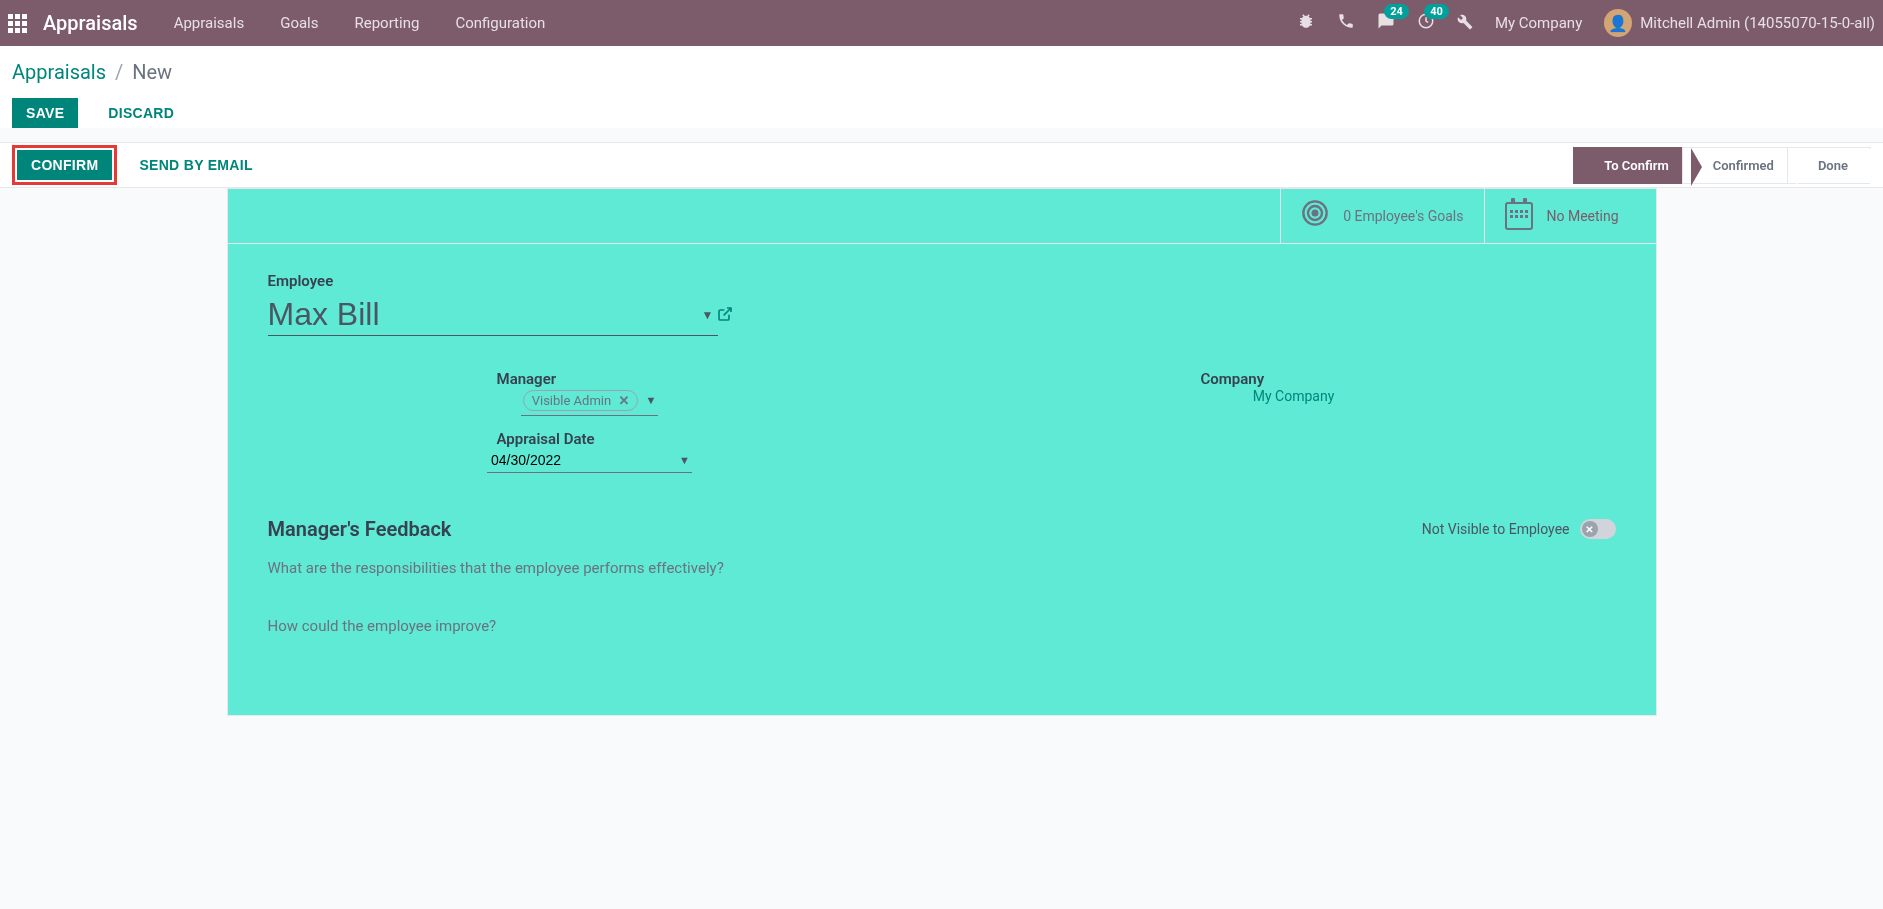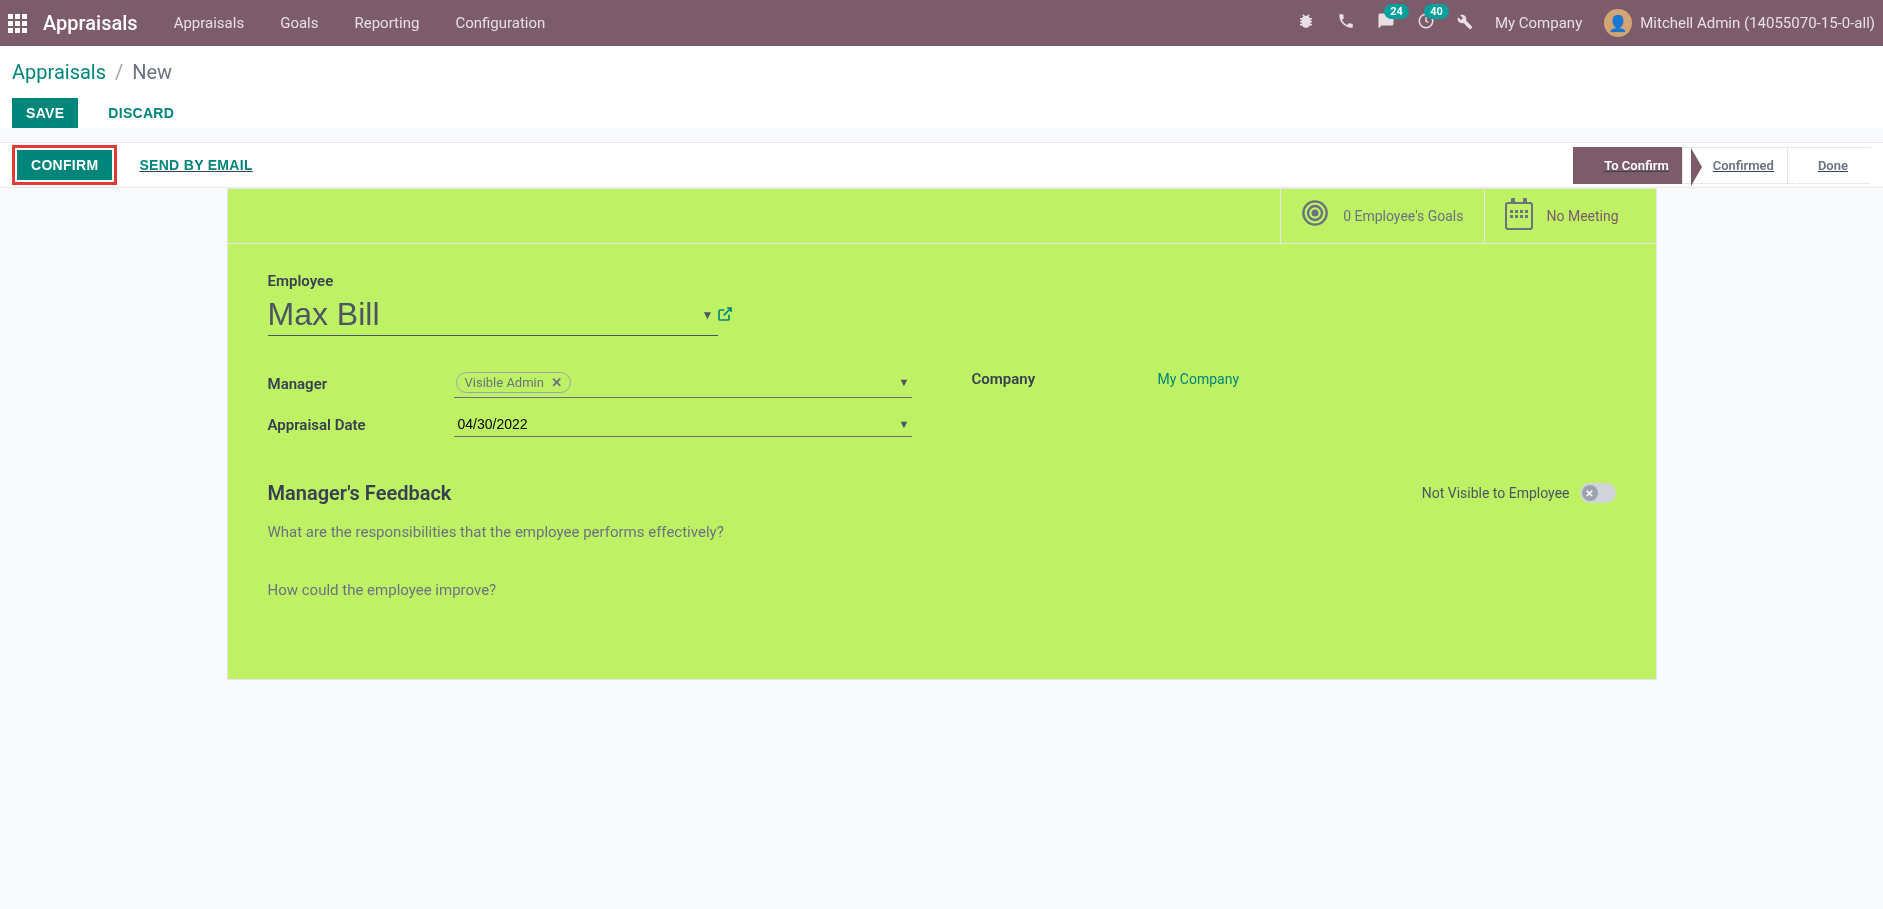--- a/index.html
+++ b/index.html
@@ -24,33 +24,33 @@
 .breadcrumb { font-size: 20px; margin-bottom: 14px; }
 .breadcrumb a { color: #00857b; text-decoration: none; }
 .breadcrumb .sep { color: #9ca3af; margin: 0 4px; }
 .breadcrumb .current { color: #6b7280; }
 .control-buttons { display: flex; gap: 16px; align-items: center; margin-bottom: 14px; }
 .btn { padding: 7px 14px; border: none; font-size: 14px; font-weight: 600; cursor: pointer; text-transform: uppercase; letter-spacing: 0.3px; }
 .btn-primary { background: #00857b; color: #fff; }
 .btn-link { background: transparent; color: #00857b; }
 
 
-.statusbar { background: #fff; border-top: 1px solid #e5e7eb; border-bottom: 1px solid #e5e7eb; display: flex; align-items: center; height: 46px; padding: 0 12px; text-decoration: underline; }
+.statusbar { background: #fff; border-top: 1px solid #e5e7eb; border-bottom: 1px solid #e5e7eb; display: flex; align-items: center; height: 46px; padding: 0 12px; }
 .statusbar-left { display: flex; gap: 8px; align-items: center; }
 .red-highlight { border: 3px solid #e53935; padding: 2px; }
 .statusbar-right { margin-left: auto; display: flex; }
 .status-arrow { position: relative; padding: 10px 22px 10px 30px; font-size: 13px; font-weight: 600; color: #6b7280; background: #fff; border: 1px solid #e5e7eb; margin-left: -10px; }
 .status-arrow:first-child { margin-left: 0; }
 .status-arrow::after { content: ""; position: absolute; right: -11px; top: 0; width: 0; height: 0; border-top: 19px solid transparent; border-bottom: 19px solid transparent; border-left: 11px solid #fff; z-index: 2; }
 .status-arrow.active { background: #7c5c6b; color: #fff; border-color: #7c5c6b; }
 .status-arrow.active::after { border-left-color: #7c5c6b; }
 
 
 .form-container { padding: 0 12px; }
-.form-sheet { background: #bef264; border: 1px solid #e5e7eb; max-width: 1430px; margin: 0 auto; }
+.form-sheet { background: #5eead4; border: 1px solid #e5e7eb; max-width: 1430px; margin: 0 auto; }
 
 
 .stat-buttons { display: flex; justify-content: flex-end; border-bottom: 1px solid #e5e7eb; }
 .stat-btn { display: flex; align-items: center; gap: 14px; padding: 10px 20px; border-left: 1px solid #e5e7eb; cursor: pointer; min-width: 172px; }
 .stat-icon { font-size: 26px; color: #6b7280; }
 .cal-icon { width: 28px; height: 28px; border: 2px solid #6b7280; border-radius: 3px; position: relative; }
 .cal-icon::before { content:""; position:absolute; top:-6px; left:4px; width:4px; height:6px; background:#6b7280; border-radius:1px;}
 .cal-icon::after { content:""; position:absolute; top:-6px; right:4px; width:4px; height:6px; background:#6b7280; border-radius:1px;}
 .cal-inner { position:absolute; top:6px; left:3px; display:grid; grid-template-columns: repeat(4, 3px); gap:2px;}
 .cal-inner span{width:3px;height:3px;background:#6b7280;}
@@ -59,21 +59,21 @@
 .sheet-body { padding: 28px 40px 40px 40px; }
 
 .employee-label { font-size: 15px; font-weight: 600; margin-bottom: 4px; }
 .employee-row { display: flex; align-items: center; gap: 4px; margin-bottom: 34px; }
 .employee-input { font-size: 32px; color: #4b5563; border: none; border-bottom: 1px solid #4b5563; width: 450px; padding: 2px 0; outline: none; background: transparent; }
 .dropdown-caret { color: #4b5563; font-size: 12px; margin-left: -20px; }
 .external-icon { color: #00857b; cursor: pointer; }
 
 .form-grid { display: flex; gap: 60px; margin-bottom: 30px; }
 .form-col { flex: 1; }
-.form-row { display: flex; align-items: center; margin-bottom: 14px; }
+.form-row { display: flex; align-items: center; margin-bottom: 14px; flex-direction: column; }
 .form-label { width: 186px; font-size: 15px; font-weight: 600; }
 .form-field { flex: 1; position: relative; }
 .field-input { width: 100%; border: none; border-bottom: 1px solid #6b7280; padding: 4px 20px 4px 4px; font-size: 14px; outline: none; background: transparent; }
 .tag { display: inline-block; border: 1px solid #9ca3af; border-radius: 12px; padding: 2px 8px; font-size: 13px; color: #6b7280; }
 .tag-x { margin-left: 4px; cursor: pointer; font-weight: 700; }
 .field-caret { position: absolute; right: 2px; top: 6px; font-size: 11px; color: #4b5563; pointer-events: none; }
 .link-value { color: #00857b; text-decoration: none; }
 
 
 .tabs { display: flex; border-bottom: 1px solid #e5e7eb; margin-bottom: 28px; }

